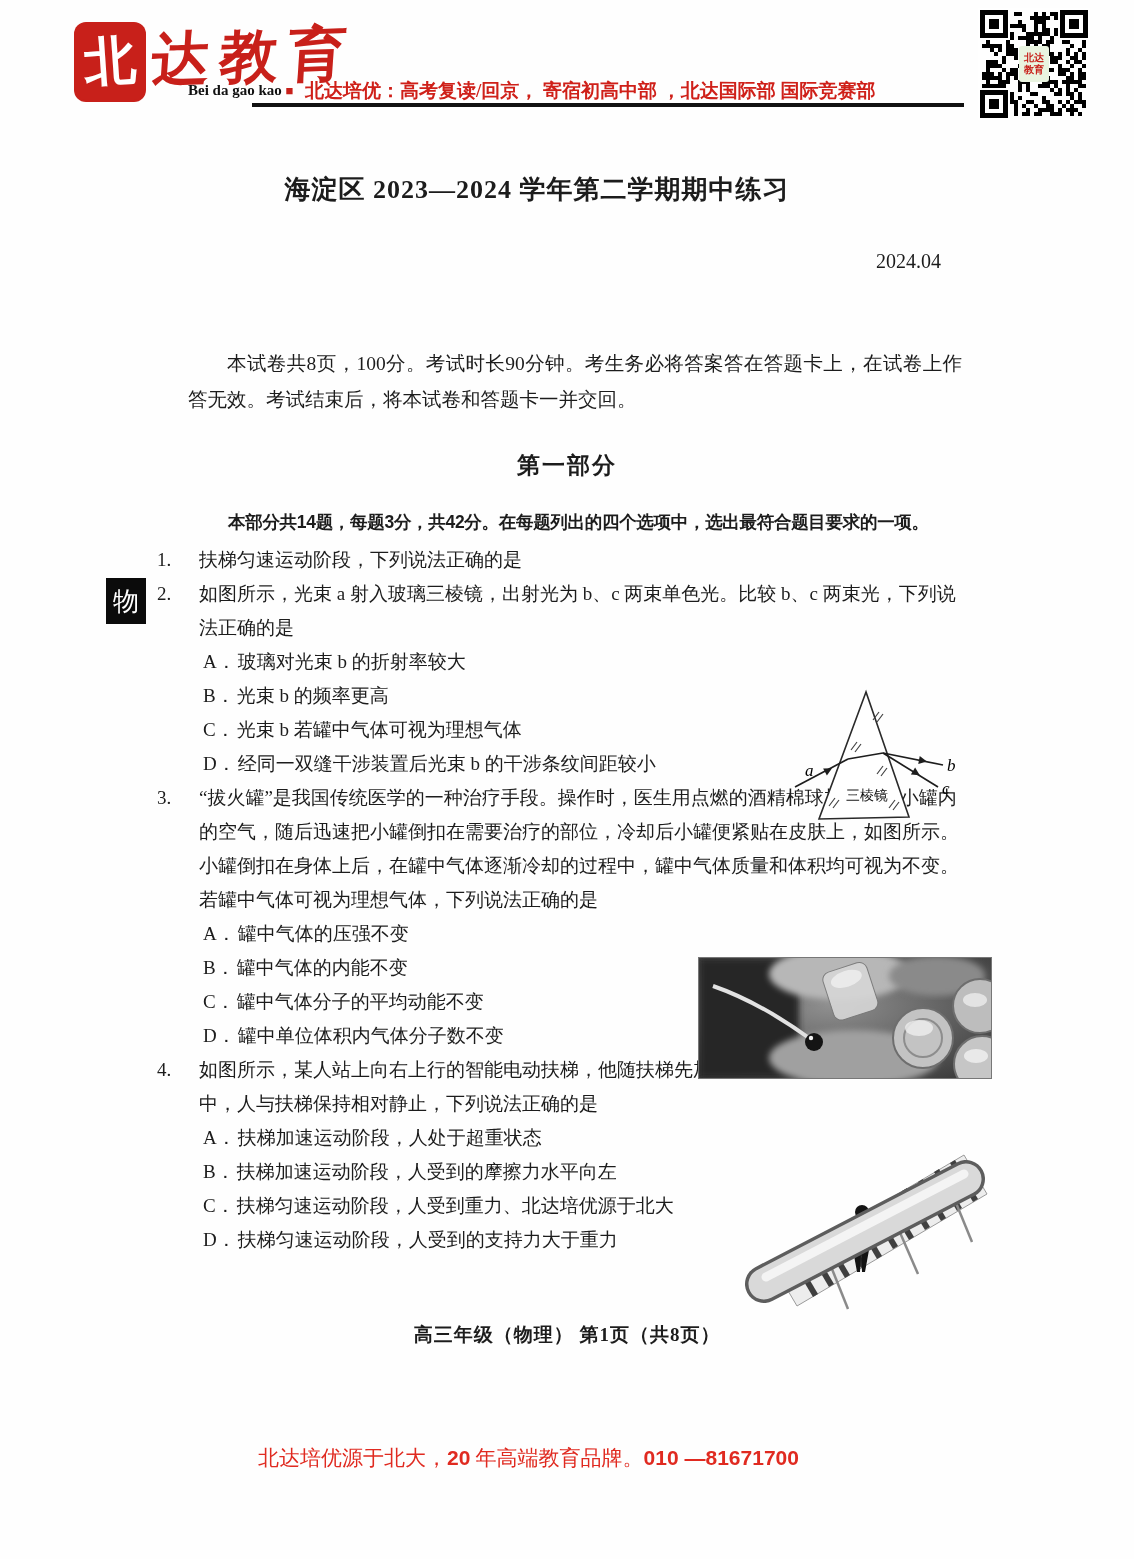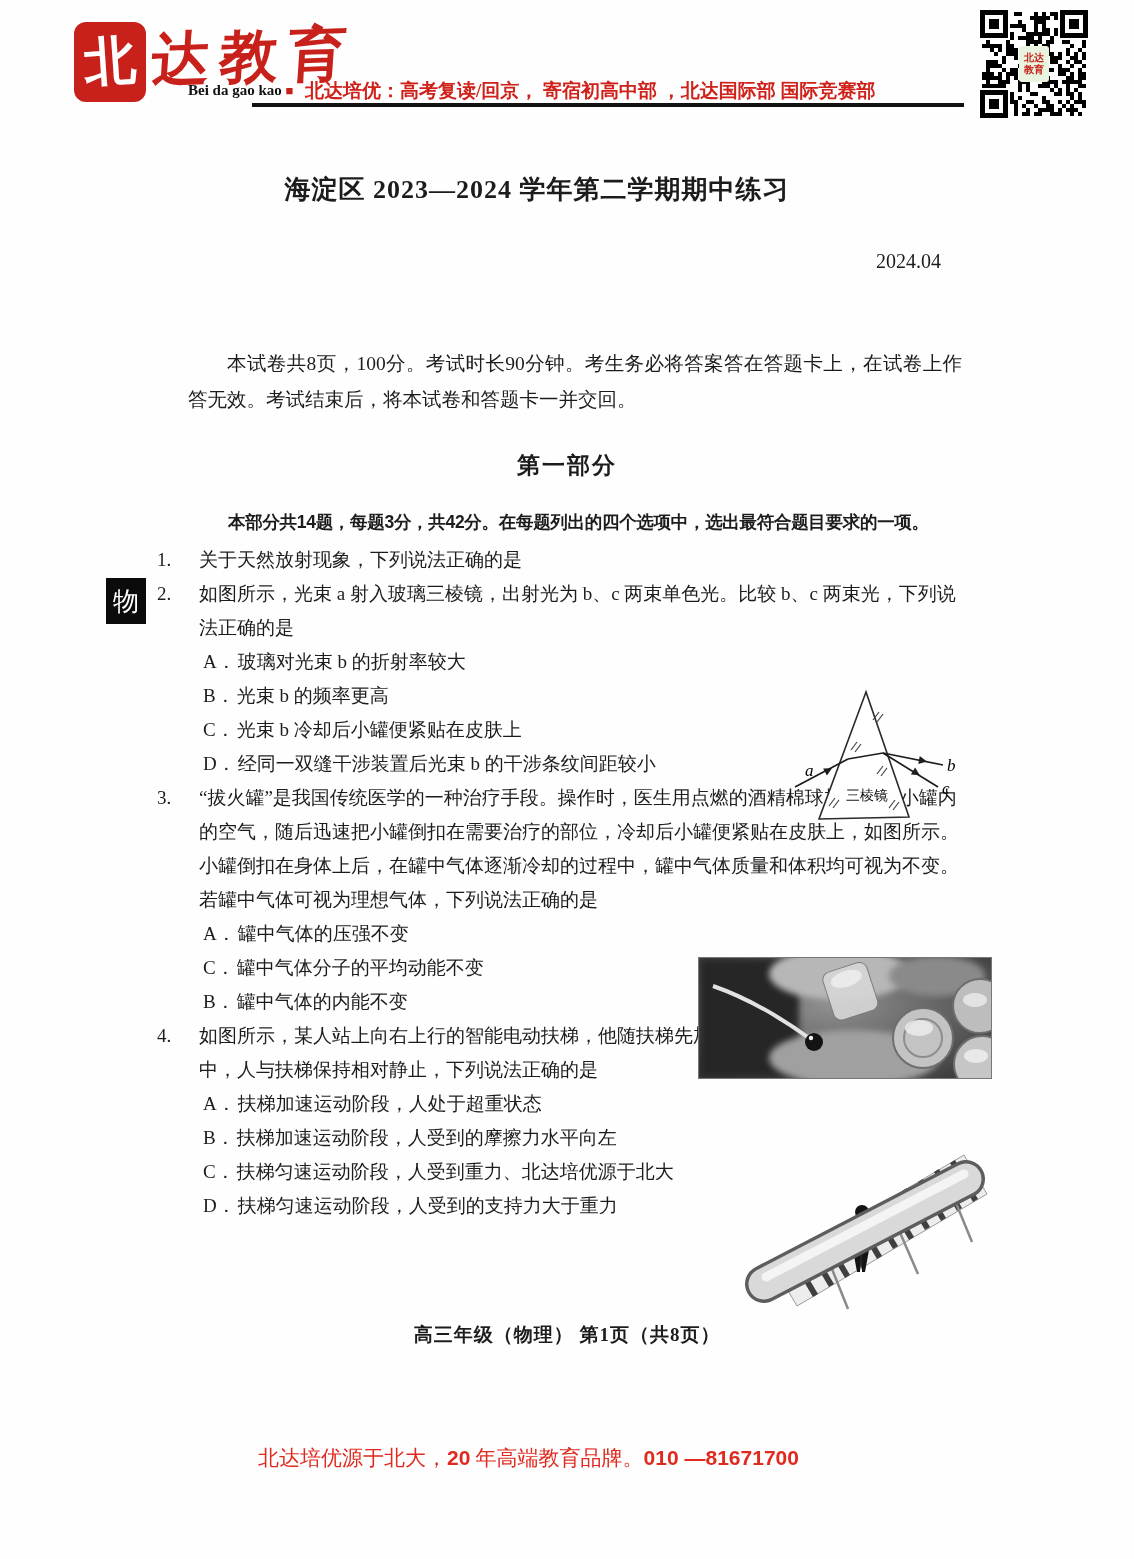--- a/index.html
+++ b/index.html
@@ -376,42 +376,43 @@
   <div class="notice">本试卷共8页，100分。考试时长90分钟。考生务必将答案答在答题卡上，在试卷上作答无效。考试结束后，将本试卷和答题卡一并交回。</div>
 
   <div class="part-heading">第一部分</div>
   <div class="part-instructions">本部分共14题，每题3分，共42分。在每题列出的四个选项中，选出最符合题目要求的一项。</div>
   <div class="side-tab">物</div>
 
   <div class="questions">
 
     <div class="q">
       <span class="q-num">1.</span>
-      <div class="q-stem">关于天然放射现象，下列说法正确的是</div>
+      <div class="q-stem">扶梯匀速运动阶段，下列说法正确的是</div>
     </div>
 
     <div class="q">
       <span class="q-num">2.</span>
       <div class="q-stem">如图所示，光束 a 射入玻璃三棱镜，出射光为 b、c 两束单色光。比较 b、c 两束光，下列说法正确的是</div>
     </div>
     <div class="opts">
       <div class="opt"><span class="lbl">A．</span><span>玻璃对光束 b 的折射率较大</span></div>
       <div class="opt"><span class="lbl">B．</span><span>光束 b 的频率更高</span></div>
-      <div class="opt"><span class="lbl">C．</span><span>光束 b 冷却后小罐便紧贴在皮肤上</span></div>
+      <div class="opt"><span class="lbl">C．</span><span>光束 b 若罐中气体可视为理想气体</span></div>
       <div class="opt"><span class="lbl">D．</span><span>经同一双缝干涉装置后光束 b 的干涉条纹间距较小</span></div>
     </div>
 
     <div class="q">
       <span class="q-num">3.</span>
       <div class="q-stem">“拔火罐”是我国传统医学的一种治疗手段。操作时，医生用点燃的酒精棉球加热一个小罐内的空气，随后迅速把小罐倒扣在需要治疗的部位，冷却后小罐便紧贴在皮肤上，如图所示。小罐倒扣在身体上后，在罐中气体逐渐冷却的过程中，罐中气体质量和体积均可视为不变。若罐中气体可视为理想气体，下列说法正确的是</div>
     </div>
     <div class="opts">
       <div class="opt"><span class="lbl">A．</span><span>罐中气体的压强不变</span></div>
+      <div class="opt"><span class="lbl">B．</span><span>罐中气体的内能不变</span></div>
       <div class="opt"><span class="lbl">C．</span><span>罐中气体分子的平均动能不变</span></div>
-      <div class="opt"><span class="lbl">B．</span><span>罐中气体的内能不变</span></div>
+      <div class="opt"><span class="lbl">D．</span><span>罐中单位体积内气体分子数不变</span></div>
     </div>
 
     <div class="q">
       <span class="q-num">4.</span>
       <div class="q-stem">如图所示，某人站上向右上行的智能电动扶梯，他随扶梯先加速，再匀速运动。在此过程中，人与扶梯保持相对静止，下列说法正确的是</div>
     </div>
     <div class="opts">
       <div class="opt"><span class="lbl">A．</span><span>扶梯加速运动阶段，人处于超重状态</span></div>
       <div class="opt"><span class="lbl">B．</span><span>扶梯加速运动阶段，人受到的摩擦力水平向左</span></div>
       <div class="opt"><span class="lbl">C．</span><span>扶梯匀速运动阶段，人受到重力、北达培优源于北大</span></div>

